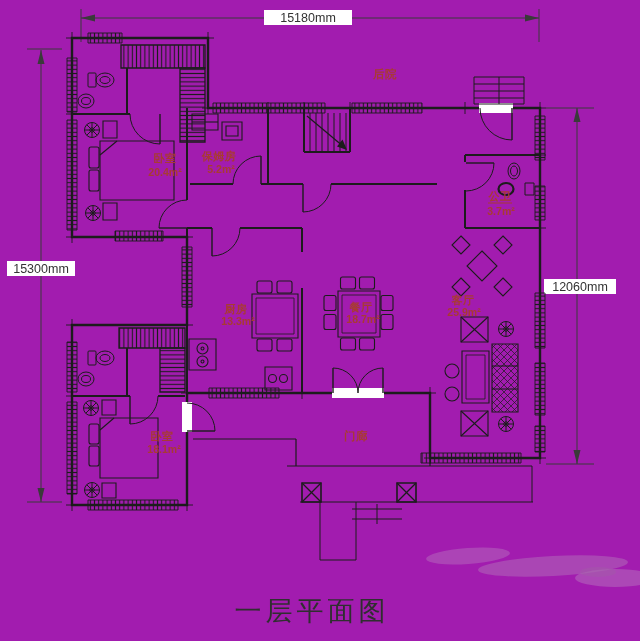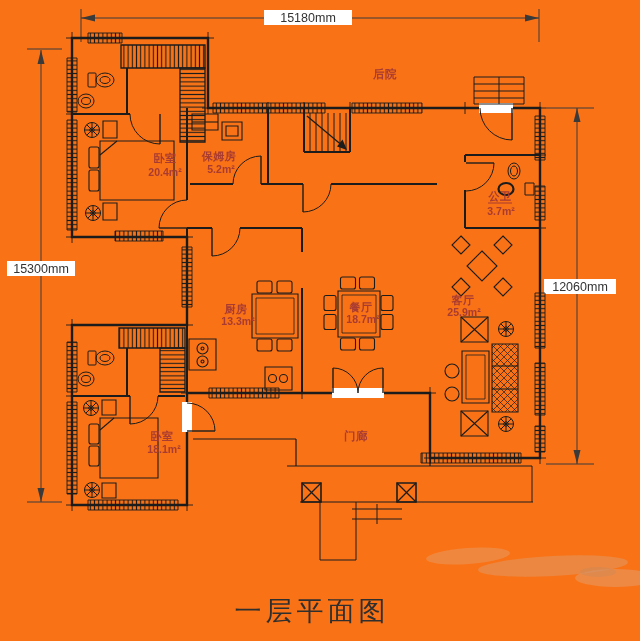--- a/index.html
+++ b/index.html
@@ -1,18 +1,18 @@
 <!DOCTYPE html>
 <html><head>
 <meta charset="utf-8">
 <style>
   html,body{margin:0;padding:0;background:#ffffff;}
   body{width:640px;height:641px;overflow:hidden;
        font-family:"Liberation Sans","DejaVu Sans",sans-serif;}
-  .stage{position:relative;width:640px;height:641px;background:#f97316;}
+  .stage{position:relative;width:640px;height:641px;background:#a21caf;}
   svg{position:absolute;left:0;top:0;}
   svg *{vector-effect:non-scaling-stroke;}
   .lbl{font-family:"Liberation Sans","DejaVu Sans",sans-serif;font-weight:700;
        fill:#a83b32;letter-spacing:.5px;}
   .area{font-family:"Liberation Sans","DejaVu Sans",sans-serif;font-weight:600;fill:#a83b32;}
   .dimtxt{font-family:"Liberation Sans","DejaVu Sans",sans-serif;fill:#333333;font-weight:500;}
   .title{font-family:"Liberation Sans","DejaVu Sans",sans-serif;fill:#2f2f2f;
          font-weight:500;letter-spacing:4px;}
 </style>
 </head>

